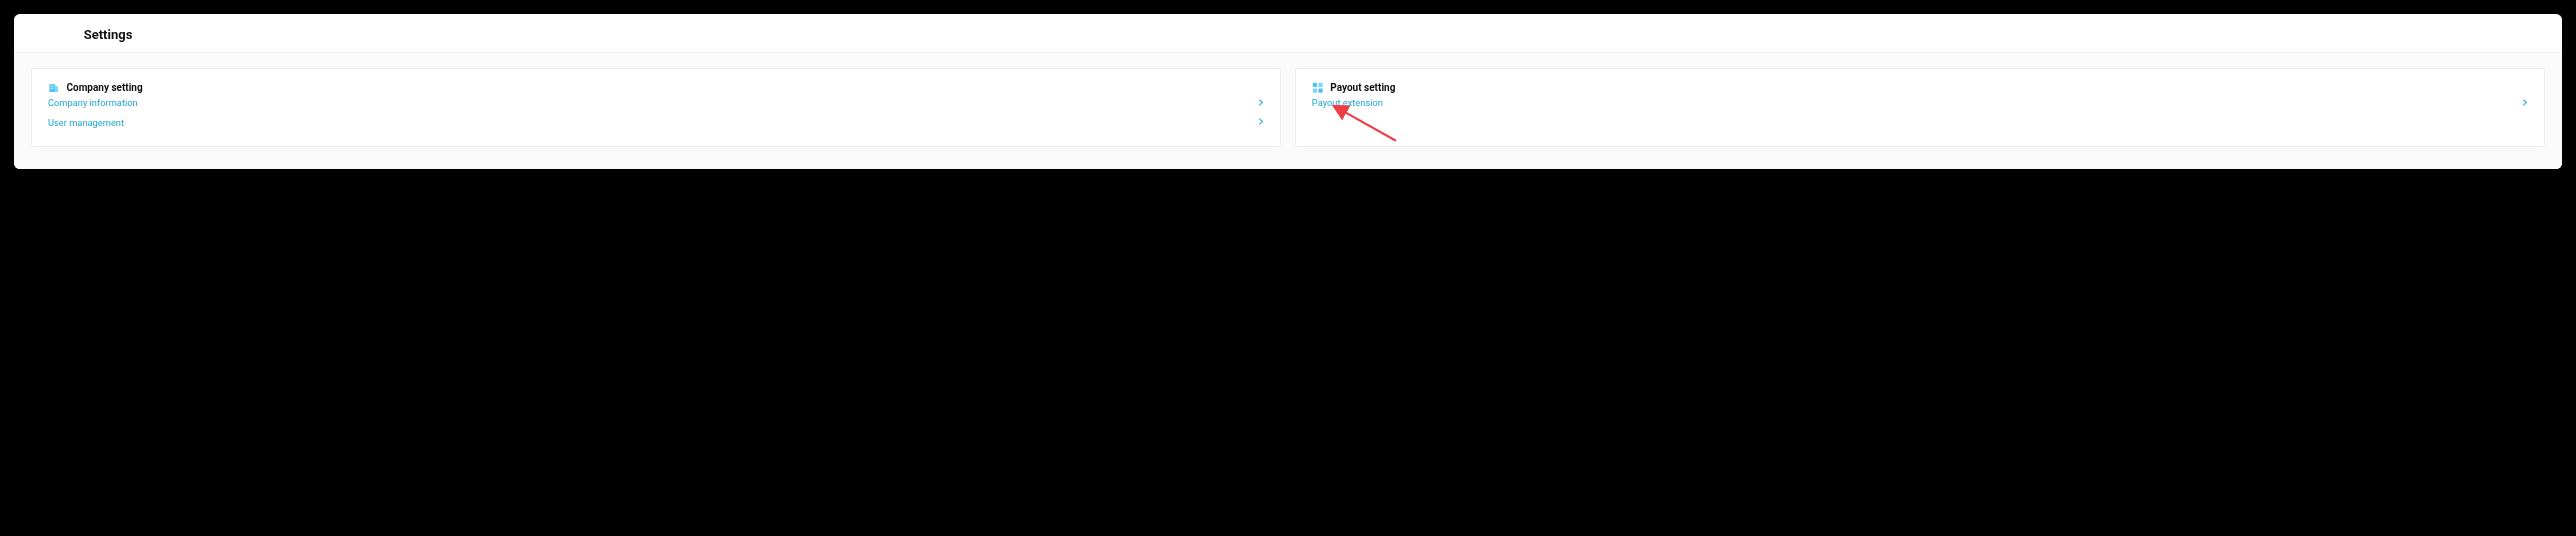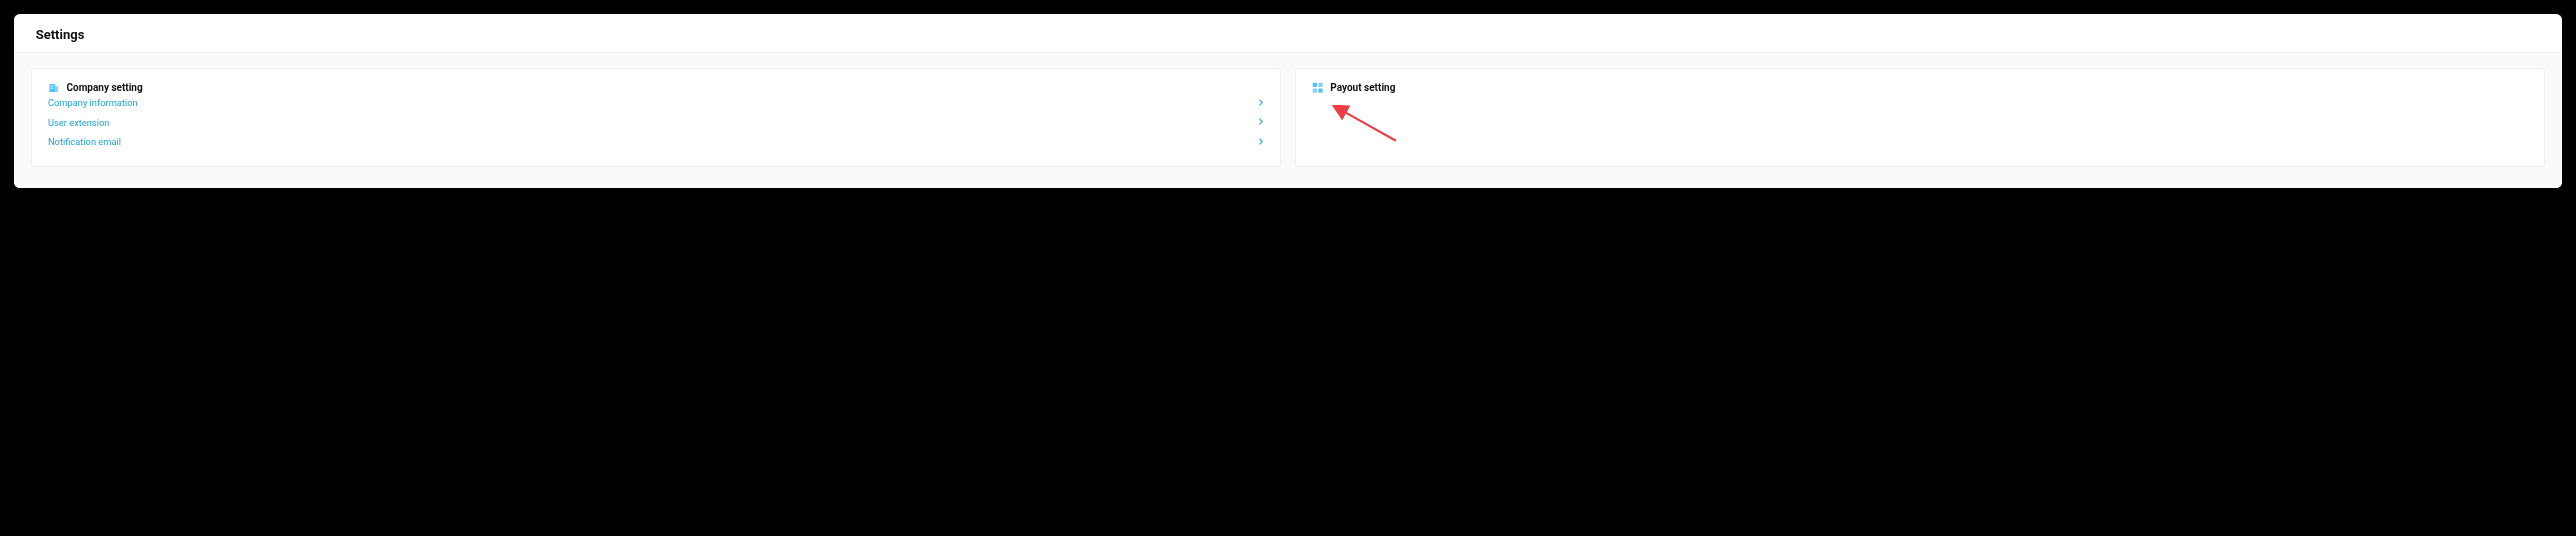--- a/index.html
+++ b/index.html
@@ -15,20 +15,21 @@
     overflow: hidden;
   }
   .page-header {
     padding: 13px 21.4px 10px 21.4px;
     border-bottom: 0.7px solid #f0f0f0;
   }
   .page-title {
     font-size: 13px;
     font-weight: 700;
     color: #111;
+    margin-left: 48px;
   }
   .content {
     display: flex;
     gap: 14.3px;
     padding: 14.3px 17px 21.4px 17px;
     background: #fafafa;
   }
   .card {
     flex: 1;
     background: #fff;
@@ -108,53 +109,53 @@
       <div class="list-item">
         <span class="label">Company information</span>
         <span class="chevron">
           <svg width="5.7" height="7.1" viewBox="0 0 8 10">
               <path d="M2 1 L6 5 L2 9" stroke="#1ea7d6" stroke-width="1.5" fill="none"></path>
             </svg>
         </span>
       </div>
 
       <div class="list-item">
-        <span class="label">User extension</span>
+        <span class="label">User management</span>
         <span class="chevron">
           <svg width="5.7" height="7.1" viewBox="0 0 8 10">
               <path d="M2 1 L6 5 L2 9" stroke="#1ea7d6" stroke-width="1.5" fill="none"></path>
             </svg>
         </span>
       </div>
 
 
-      <div class="list-item">
-        <span class="label">Notification email</span>
-        <span class="chevron">
-          <svg width="5.7" height="7.1" viewBox="0 0 8 10">
-              <path d="M2 1 L6 5 L2 9" stroke="#1ea7d6" stroke-width="1.5" fill="none"></path>
-            </svg>
-        </span>
-      </div>
     </div>
 
     <div class="card" style="position:relative;">
       <div class="card-header">
         <span class="icon-box">
           <svg width="11.4" height="11.4" viewBox="0 0 16 16">
             <rect x="1" y="1" width="6" height="6" fill="#4fc3f7" rx="1"></rect>
             <rect x="9" y="1" width="6" height="6" fill="#81d4fa" rx="1"></rect>
             <rect x="1" y="9" width="6" height="6" fill="#81d4fa" rx="1"></rect>
             <rect x="9" y="9" width="6" height="6" fill="#4fc3f7" rx="1"></rect>
           </svg>
         </span>
         <span class="card-title">Payout setting</span>
       </div>
 
 
+      <div class="list-item">
+        <span class="label">Payout extension</span>
+        <span class="chevron">
+          <svg width="5.7" height="7.1" viewBox="0 0 8 10">
+              <path d="M2 1 L6 5 L2 9" stroke="#1ea7d6" stroke-width="1.5" fill="none"></path>
+            </svg>
+        </span>
+      </div>
 
       <svg class="arrow-annotation" style="left:36px; top:36px;" width="71" height="43" viewBox="0 0 100 60">
         <defs>
           <marker id="arrowhead" markerWidth="8" markerHeight="8" refX="2" refY="4" orient="auto">
             <polygon points="0 0, 8 4, 0 8" fill="#ef3d46"></polygon>
           </marker>
         </defs>
         <line x1="90" y1="50" x2="15" y2="8" stroke="#ef3d46" stroke-width="3" marker-end="url(#arrowhead)"></line>
       </svg>
     </div>

